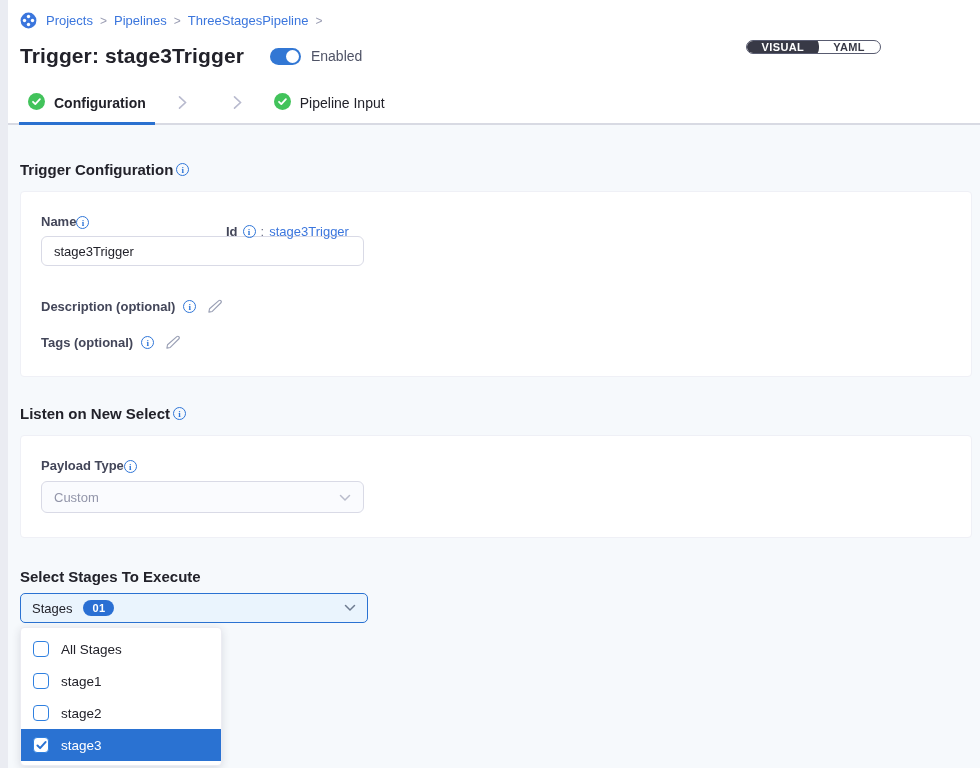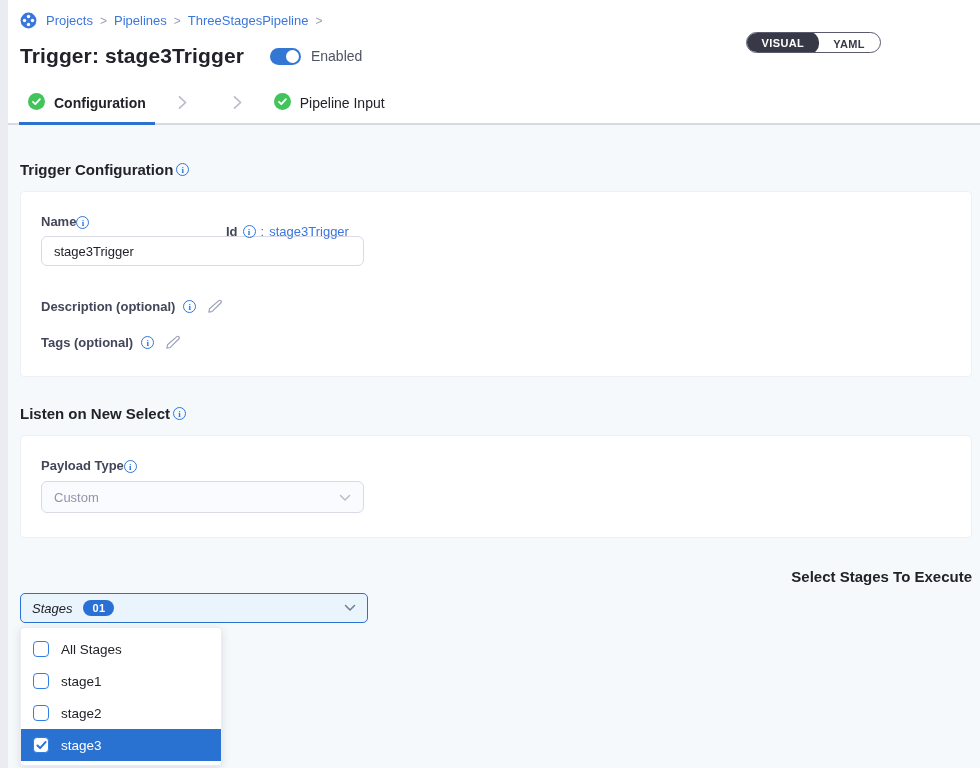--- a/index.html
+++ b/index.html
@@ -15,43 +15,43 @@
   .crumb-link { color:#3b76dd; cursor:pointer; }
   .crumb-sep { color:#9a9db3; font-size:12px; }
   .logo-icon { display:inline-flex; margin-right:2px; }
   .title-row { display:flex; align-items:center; margin-top:15px; padding-bottom:14px; }
   .page-title { font-size:21px; font-weight:700; color:#22222a; letter-spacing:.1px;text-align:right; }
   .toggle { width:31px; height:17px; border-radius:9px; background:#3277d4; position:relative;
     margin-left:26px; cursor:pointer; }
   .toggle::after { content:""; position:absolute; right:2px; top:2px; width:13px; height:13px;
     border-radius:50%; background:#fff; }
   .toggle-label { margin-left:10px; font-size:14px; color:#4f5366; }
-  .view-toggle { position:absolute; right:99px; top:32px; display:flex; 
-    border:1.5px solid #585b70; border-radius:11px; background:#fff; height:21px; overflow:hidden; }
+  .view-toggle { position:absolute; right:99px; top:40px; display:flex; align-items:center;
+    border:1.5px solid #585b70; border-radius:11px; background:#fff; height:14px; overflow:hidden; }
   .seg { font-size:11px; font-weight:700; letter-spacing:.4px; padding:0 15px; height:21px;
     display:flex; align-items:center; cursor:pointer; color:#383946; }
   .seg.active { background:#383946; color:#fff; border-radius:10px; margin:-1px; height:22px; }
 
   
   .tabs { background:#fff; display:flex; align-items:center; height:43px;
     border-bottom:2px solid #d8dae3; padding-left:11px; }
   .tab { display:flex; align-items:center; gap:9px; padding:0 9px; height:100%;
     position:relative; cursor:pointer; font-size:14px; color:#22222a; }
   .tab.active { font-weight:700; }
   .tab.active::after { content:""; position:absolute; left:0; right:0; bottom:-2px; height:3px;
     background:#2a71d0; }
   .tab-sep { margin:0 23px; display:flex; align-items:center; }
 
   
   .content { background:#f6f9fc; flex:1; padding:0 8px 0 12px; }
   .section-heading { font-size:15px; font-weight:700; color:#22222a; display:flex;
     align-items:center; gap:3px; }
   .h-trigger { padding-top:36px; }
   .h-webhook { margin-top:28px; }
-  .h-stages  { margin-top:30px;justify-content:flex-end; }
+  .h-stages  { margin-top:30px; }
 
   .card { background:#fff; border:1px solid #eff0f6; border-radius:4px; margin-top:13px;
     padding:20px; }
   .field-label { font-size:13px; font-weight:600; color:#434659; display:inline-flex;
     align-items:flex-end; }
   .labels-row { position:relative; height:17px; }
   .id-row { position:absolute; left:185px; top:12px; display:flex; align-items:center; gap:5px;
     font-size:13px; }
   .id-colon { color:#6b6f85; }
   .id-value { color:#3b76dd; cursor:pointer; }
@@ -64,21 +64,21 @@
 
   .select-box { margin-top:7px; width:323px; height:32px; background:#fafbfe;
     border:1px solid #d9dae6; border-radius:6px; display:flex; align-items:center;
     padding:0 12px; font-size:13px; color:#9295a9; justify-content:space-between;
     cursor:default; }
   .card-webhook { padding-bottom:24px; }
 
   .stages-select { margin-top:8px; width:348px; height:30px; background:#eaf4fd;
     border:1.5px solid #2a72d2; border-radius:5px; display:flex; align-items:center;
     padding:0 11px; cursor:pointer; }
-  .stages-select .lbl { font-size:13px; color:#22222a;font-style:italic; }
+  .stages-select .lbl { font-size:13px; color:#22222a; }
   .count-badge { margin-left:11px; background:#2a6fd3; color:#fff; font-size:11px;
     font-weight:700; border-radius:9px; padding:2px 9px; letter-spacing:.3px; }
   .stages-select .chev { margin-left:auto; display:flex; }
 
   .menu { margin-top:4px; width:202px; background:#fff; border:1px solid #ececf2;
     border-radius:4px; box-shadow:0 2px 8px rgba(40,41,61,.14); padding:5px 0 4px 0; }
   .menu-item { height:32px; display:flex; align-items:center; gap:12px; padding:0 12px;
     font-size:13.5px; color:#22222a; cursor:pointer; }
   .menu-item.selected { background:#2a72d2; color:#fff; }
   .cbx { width:16px; height:16px; border:1.5px solid #2f80e0; border-radius:4px;

